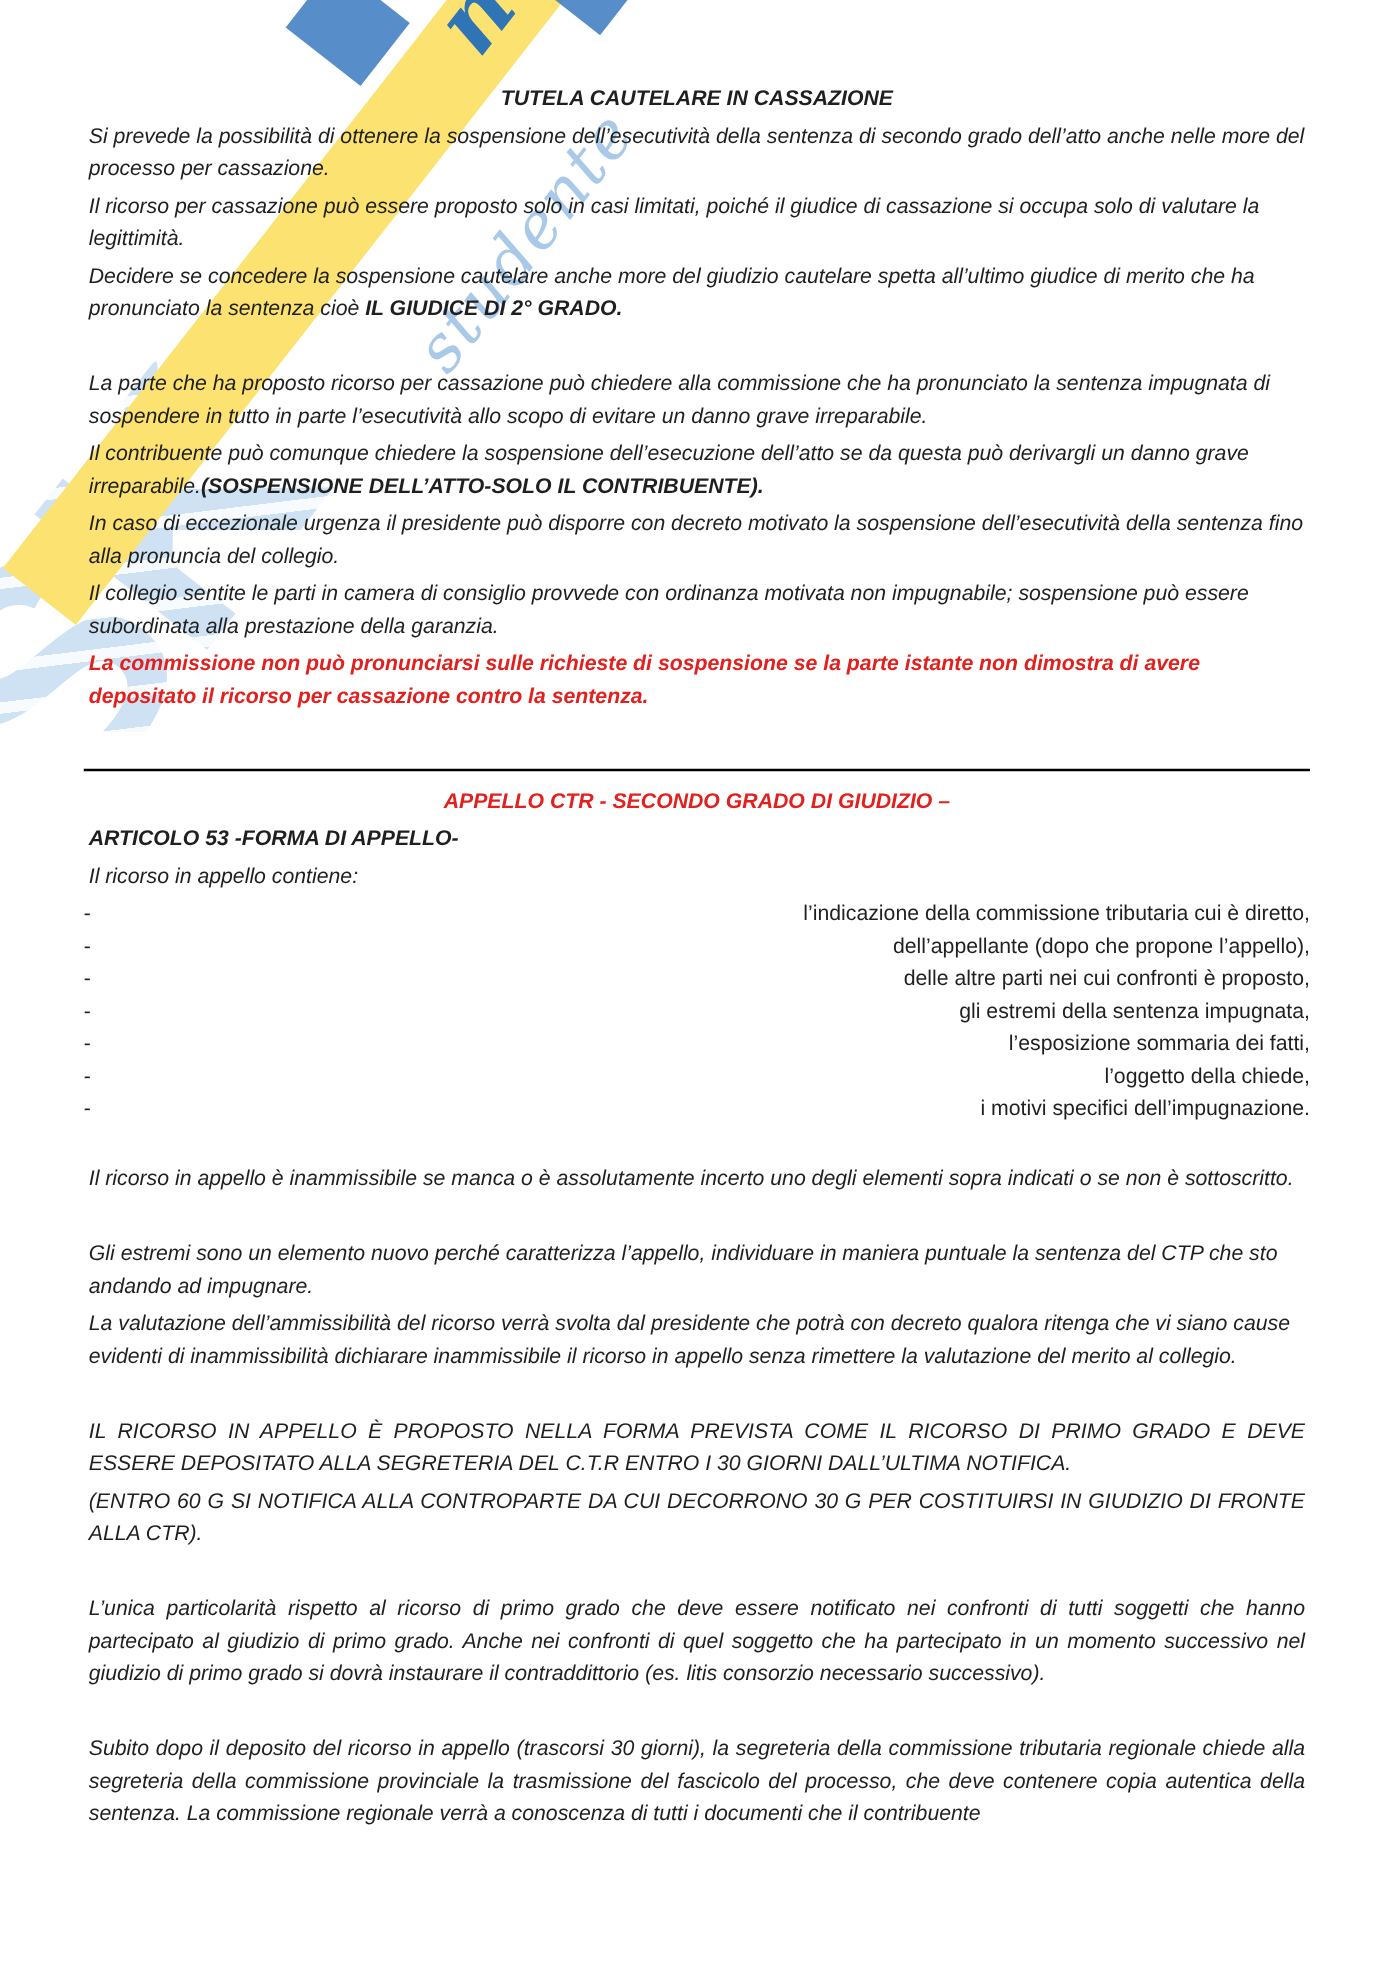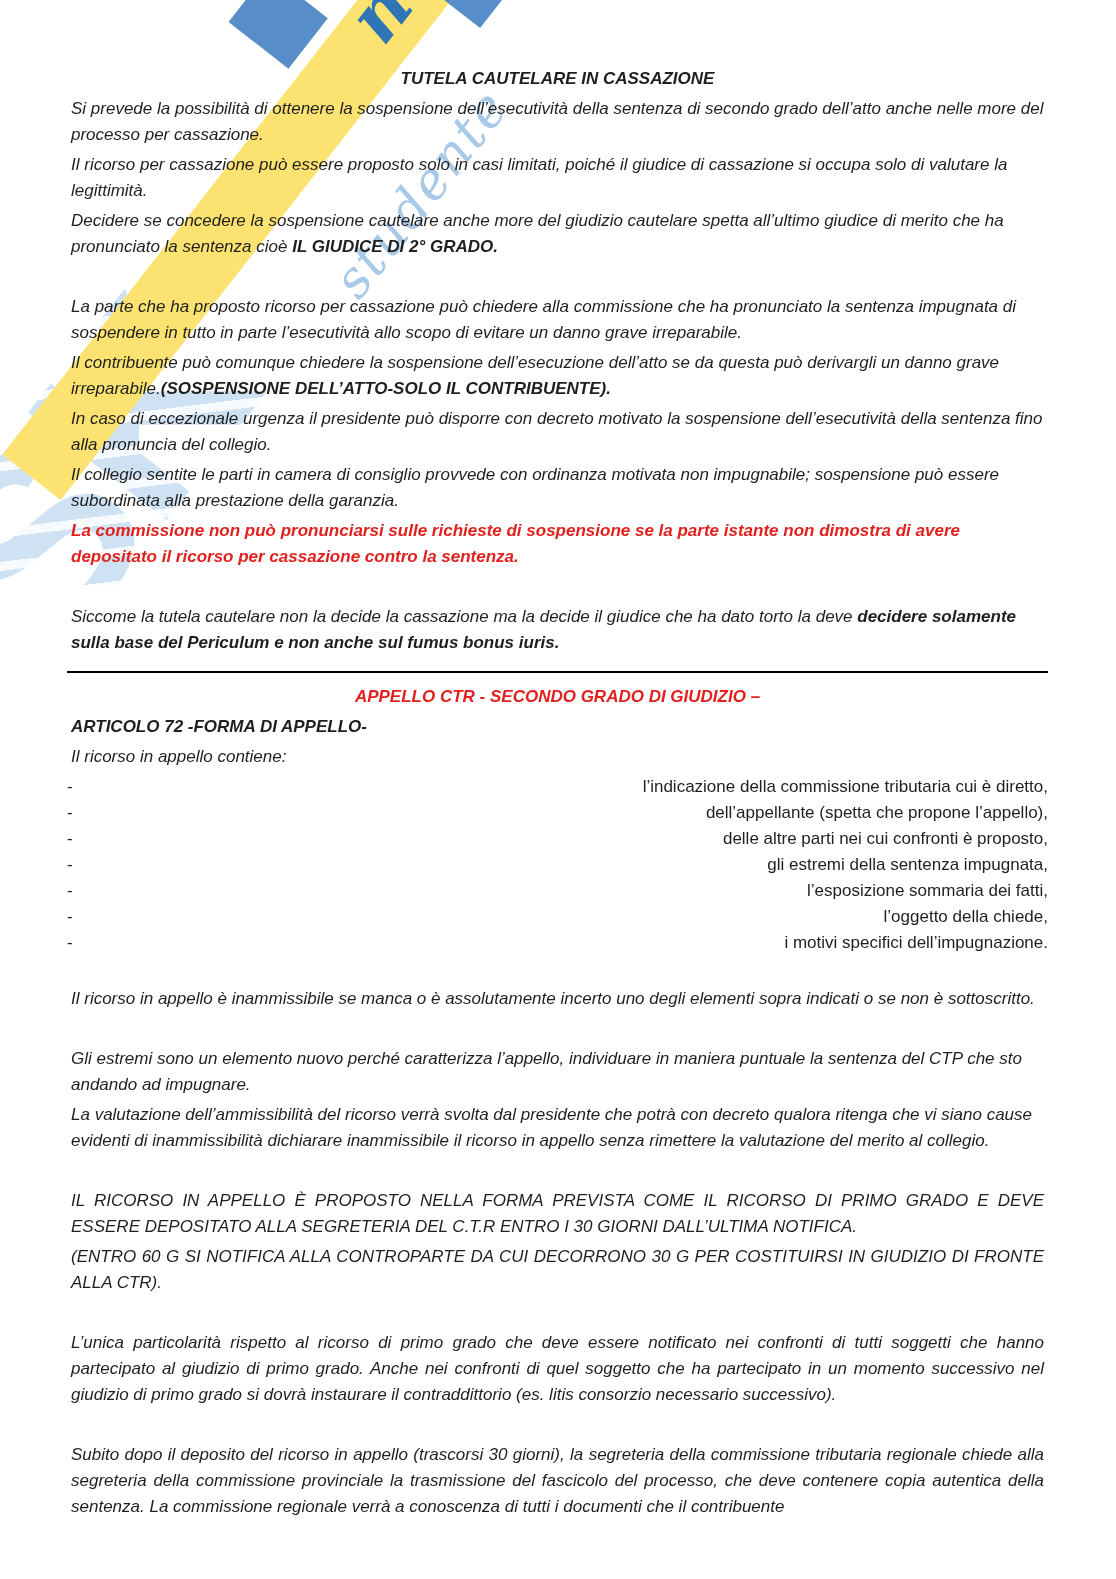--- a/index.html
+++ b/index.html
@@ -87,33 +87,32 @@
       <p class="block"><span>Si prevede la possibilità di ottenere la sospensione dell’esecutività della sentenza di secondo grado dell’atto anche nelle more del processo per cassazione.</span></p>
       <p class="block"><span>Il ricorso per cassazione può essere proposto solo in casi limitati, poiché il giudice di cassazione si occupa solo di valutare la legittimità.</span></p>
       <p class="block"><span>Decidere se concedere la sospensione cautelare anche more del giudizio cautelare spetta all’ultimo giudice di merito che ha pronunciato la sentenza cioè </span><span class="bold">IL GIUDICE DI 2° GRADO.</span></p>
       <div class="spacer"></div>
       <p class="block"><span>La parte che ha proposto ricorso per cassazione può chiedere alla commissione che ha pronunciato la sentenza impugnata di sospendere in tutto in parte l’esecutività allo scopo di evitare un danno grave irreparabile.</span></p>
       <p class="block"><span>Il contribuente può comunque chiedere la sospensione dell’esecuzione dell’atto se da questa può derivargli un danno grave irreparabile.</span><span class="bold">(SOSPENSIONE DELL’ATTO-SOLO IL CONTRIBUENTE).</span></p>
       <p class="block"><span>In caso di eccezionale urgenza il presidente può disporre con decreto motivato la sospensione dell’esecutività della sentenza fino alla pronuncia del collegio.</span></p>
       <p class="block"><span>Il collegio sentite le parti in camera di consiglio provvede con ordinanza motivata non impugnabile; sospensione può essere subordinata alla prestazione della garanzia.</span></p>
       <p class="block"><span class="bold red">La commissione non può pronunciarsi sulle richieste di sospensione se la parte istante non dimostra di avere depositato il ricorso per cassazione contro la sentenza.</span></p>
       <div class="spacer"></div>
-      <p class="block"><span>Siccome la tutela cautelare non la decide la cassazione ma la decide il giudice che ha dato torto la deve </span><span class="bold">decidere solamente sulla base del Periculum e non anche sul fumus bonus iuris.</span></p>
       <div class="rule"></div>
       <p class="block align-center sect-gap"><span class="bold red">APPELLO CTR - SECONDO GRADO DI GIUDIZIO –</span></p>
-      <p class="block"><span class="bold">ARTICOLO 72 -FORMA DI APPELLO-</span></p>
+      <p class="block"><span class="bold">ARTICOLO 53 -FORMA DI APPELLO-</span></p>
       <p class="block"><span>Il ricorso in appello contiene:</span></p>
       <div class="list">
         <div class="li">
           <span class="marker">-</span>
           <span class="li-text">l’indicazione della commissione tributaria cui è diretto,</span>
         </div>
         <div class="li">
           <span class="marker">-</span>
-          <span class="li-text">dell’appellante (spetta che propone l’appello),</span>
+          <span class="li-text">dell’appellante (dopo che propone l’appello),</span>
         </div>
         <div class="li">
           <span class="marker">-</span>
           <span class="li-text">delle altre parti nei cui confronti è proposto,</span>
         </div>
         <div class="li">
           <span class="marker">-</span>
           <span class="li-text">gli estremi della sentenza impugnata,</span>
         </div>
         <div class="li">

